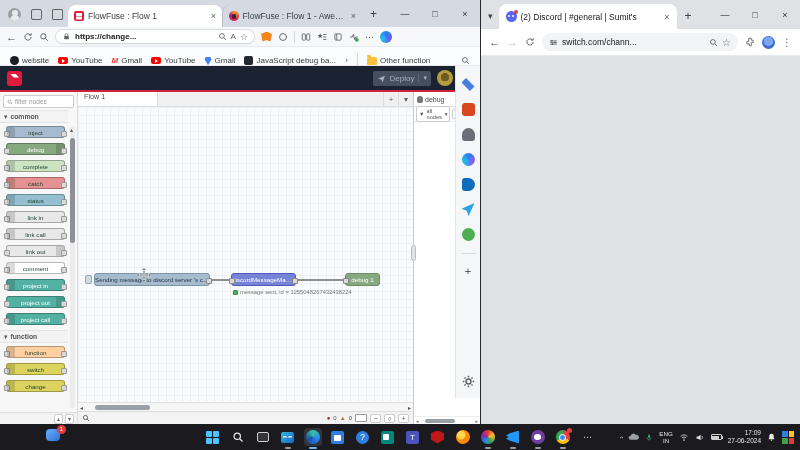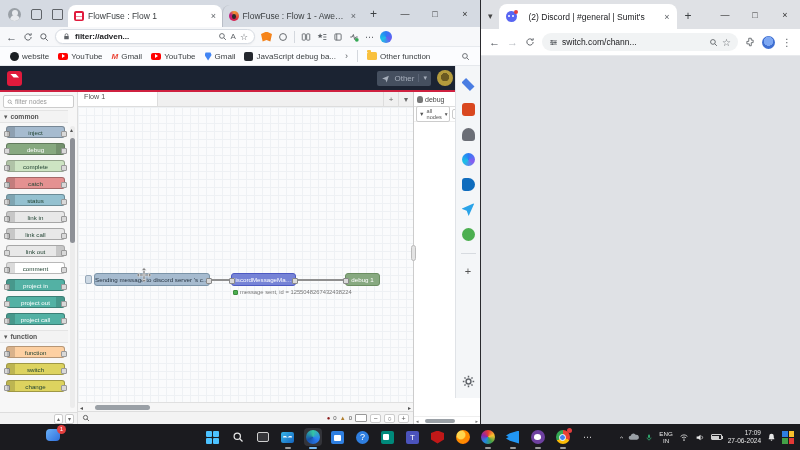--- a/index.html
+++ b/index.html
@@ -28,21 +28,21 @@
   .winctl{margin-left:auto;display:flex;align-self:stretch;align-items:center}
   .winctl span{width:30px;text-align:center;font-size:9px;color:#333}
   .e-toolbar{height:20px;background:#f7f8fa;display:flex;align-items:center;padding:0 6px;gap:6px;border-bottom:1px solid #e7eaee;}
   .e-toolbar .nav{font-size:11px;color:#454b52}
   .omni-e{width:200px;height:15px;background:#fff;border:1px solid #d7dce3;border-radius:8px;display:flex;align-items:center;gap:4px;padding:0 6px;font-size:8px;color:#202124;box-shadow:0 1px 2px rgba(0,0,0,.05)}
   .ico10{width:10px;height:10px;color:#5f6368}
   .ico9{width:9px;height:9px;color:#5f6368}
   .fox{width:11px;height:10px;background:linear-gradient(135deg,#f6851b 60%,#e2761b);clip-path:polygon(50% 0,100% 25%,85% 100%,50% 85%,15% 100%,0 25%);}
   .copilot{width:12px;height:12px;border-radius:50%;background:conic-gradient(#2b7cf5,#6a5cf0,#19c3e6,#2b7cf5)}
   .vdiv{width:1px;height:12px;background:#d4d8de}
-  .e-bookmarks{height:19px;background:#fbfcfe;border-bottom:1px solid #e5e8ec;display:flex;align-items:center;gap:9px;padding:0 10px;font-size:8px;color:#3c4043;}
+  .e-bookmarks{height:19px;background:#fbfcfe;border-bottom:1px solid #e5e8ec;display:flex;align-items:flex-end;gap:9px;padding:0 10px;font-size:8px;color:#3c4043;}
   .bm{display:flex;align-items:center;gap:3px}
   .bm-gh{width:9px;height:9px;border-radius:50%;background:#1b1f23}
   .bm-yt{width:10px;height:7px;border-radius:2px;background:#ff0000;position:relative}
   .bm-yt:after{content:"";position:absolute;left:3.5px;top:1.6px;border-left:3.5px solid #fff;border-top:2px solid transparent;border-bottom:2px solid transparent}
   .bm-gm{color:#ea4335;font-weight:bold;font-size:8px}
   .bm-map{width:7px;height:9px;background:#4285f4;clip-path:polygon(50% 100%,0 40%,15% 10%,85% 10%,100% 40%);}
   .bm-js{width:9px;height:9px;border-radius:2px;background:#23272e}
   .bm-folder{width:10px;height:8px;border-radius:1.5px;background:#f9c13e;position:relative}
   .bm-folder:before{content:"";position:absolute;top:-2px;left:0;width:4px;height:2px;border-radius:1px 1px 0 0;background:#f9c13e}
 
@@ -115,21 +115,21 @@
   .sico{width:13px;height:13px;border-radius:3px}
   .tagico{background:#4a7de2;clip-path:polygon(0 35%,35% 0,100% 65%,65% 100%);}
   .sb-div{width:15px;height:1px;background:#d7dbe0}
   .sb-plus{font-size:11px;color:#555;line-height:10px}
   .sb-gear{margin-top:auto;margin-bottom:10px;color:#5f6368}
 
   
   .chrome-win{left:481px;top:0;width:319px;height:424px;background:#dfe1e5;}
   .c-tabs{height:29px;display:flex;align-items:flex-end;padding-left:5px}
   .tab-search{font-size:9px;color:#444;margin:0 6px 8px 2px}
-  .ctab{height:25px;width:178px;background:#fff;border-radius:8px 8px 0 0;display:flex;align-items:center;gap:12px;padding:0 7px;font-size:8.5px;color:#202124}
+  .ctab{height:25px;width:178px;background:#fff;border-radius:8px 8px 0 0;display:flex;align-items:center;gap:4px;padding:0 7px;font-size:8.5px;color:#202124}
   .fav-dc{width:11px;height:11px;border-radius:50%;background:#5865f2;position:relative}
   .fav-dc:before{content:"";position:absolute;left:2.5px;top:4px;width:2px;height:2px;border-radius:50%;background:#fff;box-shadow:4px 0 0 #fff}
   .fav-dc:after{content:"";position:absolute;right:-1px;top:-1px;width:4px;height:4px;border-radius:50%;background:#e33e3e}
   .c-toolbar{height:27px;background:#fff;display:flex;align-items:center;gap:7px;padding:0 8px;border-bottom:1px solid #e8eaed}
   .c-toolbar .nav{font-size:11px;color:#454b52}.c-toolbar .nav.dis{color:#b8bcc2}
   .omni-c{flex:1;height:18px;background:#f1f3f4;border-radius:9px;display:flex;align-items:center;gap:4px;padding:0 7px;font-size:8.5px;color:#202124}
   .c-avatar{width:13px;height:13px;border-radius:50%;background:radial-gradient(circle at 50% 40%,#7da7f2 0 45%,#3f6fd1 47%)}
 
   
   .taskbar{left:0;bottom:0;width:800px;height:26px;background:#1b1b1f;display:flex;align-items:center;color:#e8e8e8}
@@ -207,21 +207,21 @@
         </svg>
       <svg class="ico10" viewBox="0 0 16 16">
           <circle cx="7" cy="7" r="4.2" fill="none" stroke="currentColor" stroke-width="1.6"></circle>
           <path d="M10.3 10.3L14 14" stroke="currentColor" stroke-width="1.6"></path>
         </svg>
       <div class="omni-e">
         <svg class="ico9" viewBox="0 0 16 16">
             <rect x="4" y="7" width="8" height="6" rx="1" fill="currentColor"></rect>
             <path d="M5.5 7V5.5a2.5 2.5 0 015 0V7" stroke="currentColor" fill="none" stroke-width="1.4"></path>
           </svg>
-        <span class="ell grow" style="font-weight:bold">filter://adven...</span>
+        <span class="ell grow" style="font-weight:bold">https://change...</span>
         <svg class="ico9" viewBox="0 0 16 16">
             <circle cx="7" cy="7" r="4.2" fill="none" stroke="currentColor" stroke-width="1.6"></circle>
             <path d="M10.3 10.3L14 14" stroke="currentColor" stroke-width="1.6"></path>
           </svg>
         <span style="font-size:8px;color:#5f6368">A</span>
         <span style="font-size:9px;color:#5f6368">☆</span>
       </div>
       <div class="fox"></div>
       <svg class="ico10" viewBox="0 0 16 16">
           <circle cx="8" cy="8" r="5.5" fill="none" stroke="currentColor" stroke-width="1.5"></circle>
@@ -284,21 +284,21 @@
         </svg>
     </div>
 
     <div class="abs nodered">
       <div class="nr-header">
         <div class="ff-logo"></div>
         <div class="deploy">
           <svg width="9" height="9" viewBox="0 0 16 16">
               <path d="M2 8l12-5-4 12-2-5z" fill="#a7afbc"></path>
             </svg>
-          <span>Other</span>
+          <span>Deploy</span>
           <span class="caret">▾</span>
         </div>
         <div class="nr-avatar"></div>
         <div class="hamb"></div>
       </div>
       <div class="nr-main">
 
         <div class="palette">
           <div class="p-filter">
             <svg width="6" height="6" viewBox="0 0 16 16">

